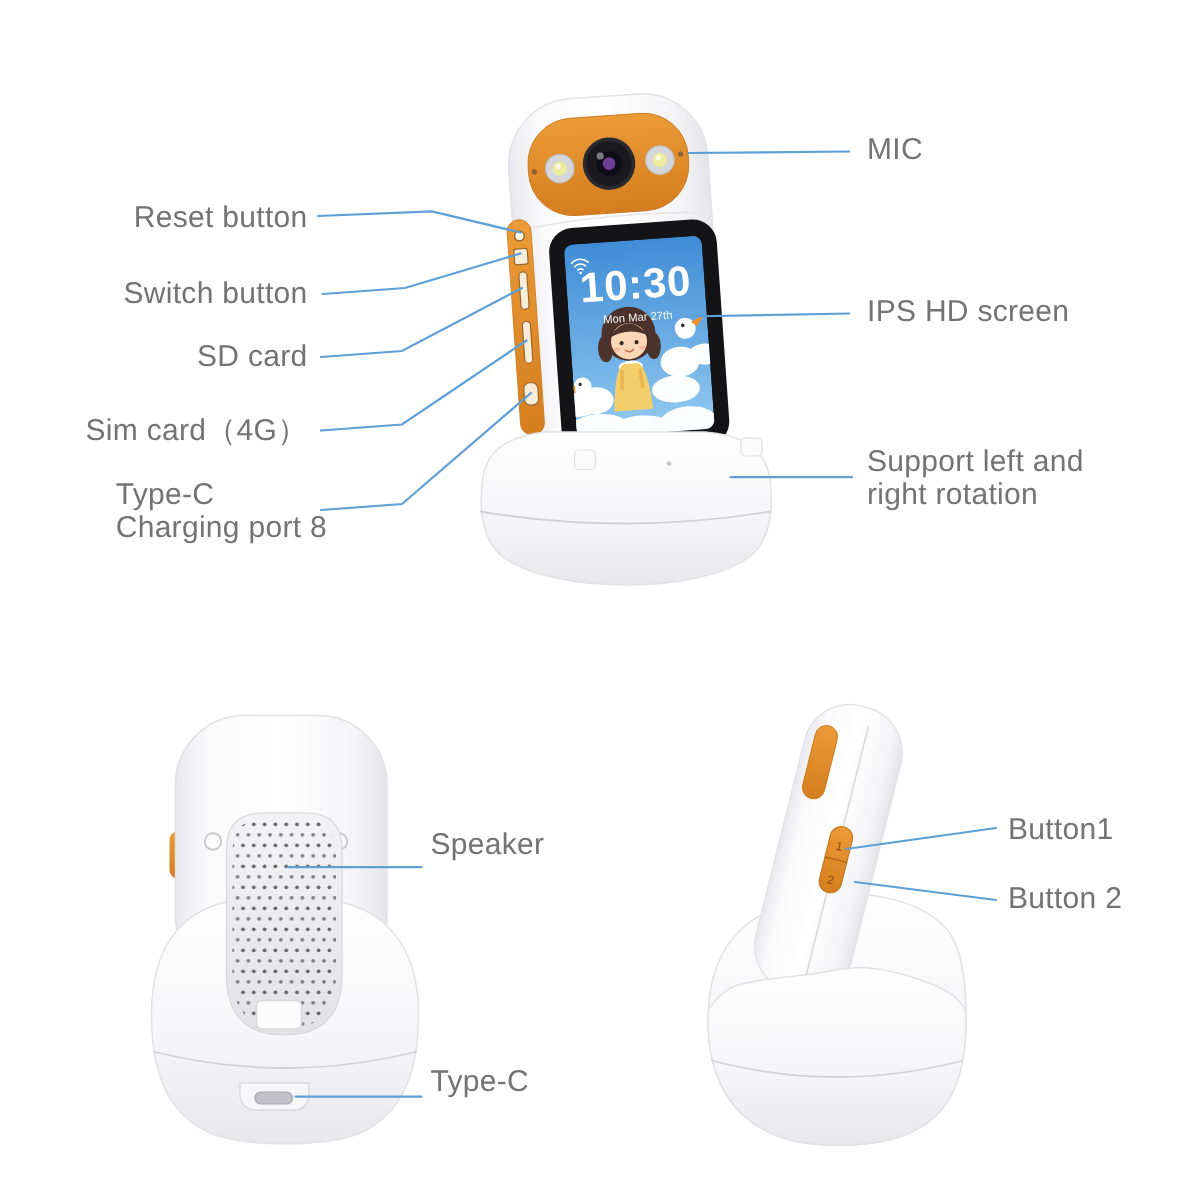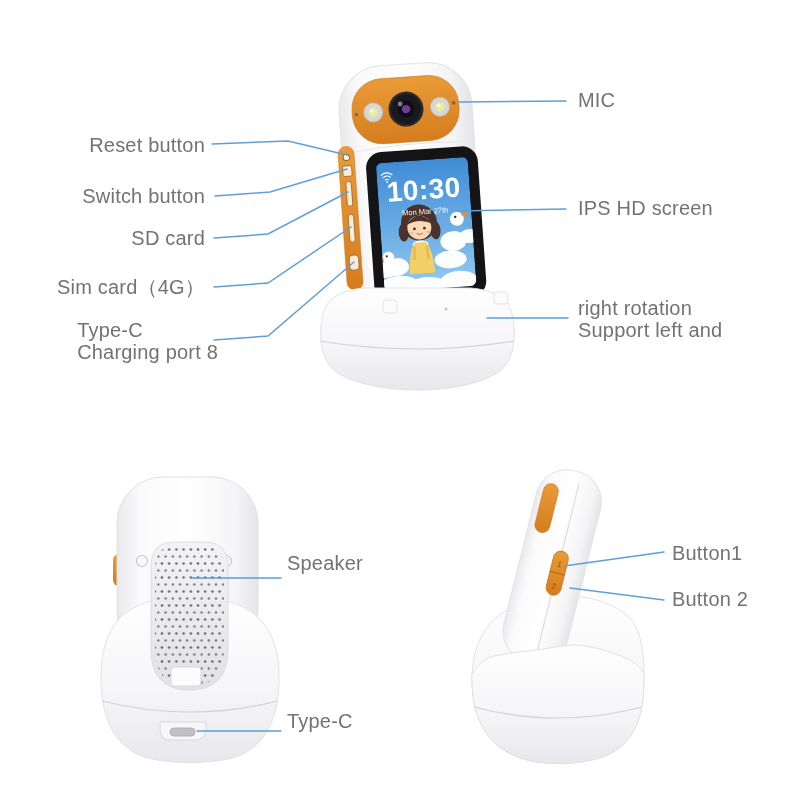--- a/index.html
+++ b/index.html
@@ -213,22 +213,22 @@
 <div class="lbl right" style="right:595px;top:185px">Switch button</div>
 <div class="lbl right" style="right:595px;top:227px">SD card</div>
 <div class="lbl right" style="right:595px;top:276px">Sim card（4G）</div>
 <div class="lbl right" style="right:582px;top:319px">
   <span>Type-C</span>
   <span>Charging port 8</span>
 </div>
 <div class="lbl" style="left:578px;top:89px">MIC</div>
 <div class="lbl" style="left:578px;top:197px">IPS HD screen</div>
 <div class="lbl" style="left:578px;top:297px">
+  <span>Support left and</span>
   <span>right rotation</span>
-  <span>Support left and</span>
 </div>
 <div class="lbl" style="left:287px;top:552px">Speaker</div>
 <div class="lbl" style="left:287px;top:710px">
   <span>Type-C</span>
 </div>
 <div class="lbl" style="left:672px;top:542px">Button1</div>
 <div class="lbl" style="left:672px;top:588px">Button 2</div>
 
 </div>
 

